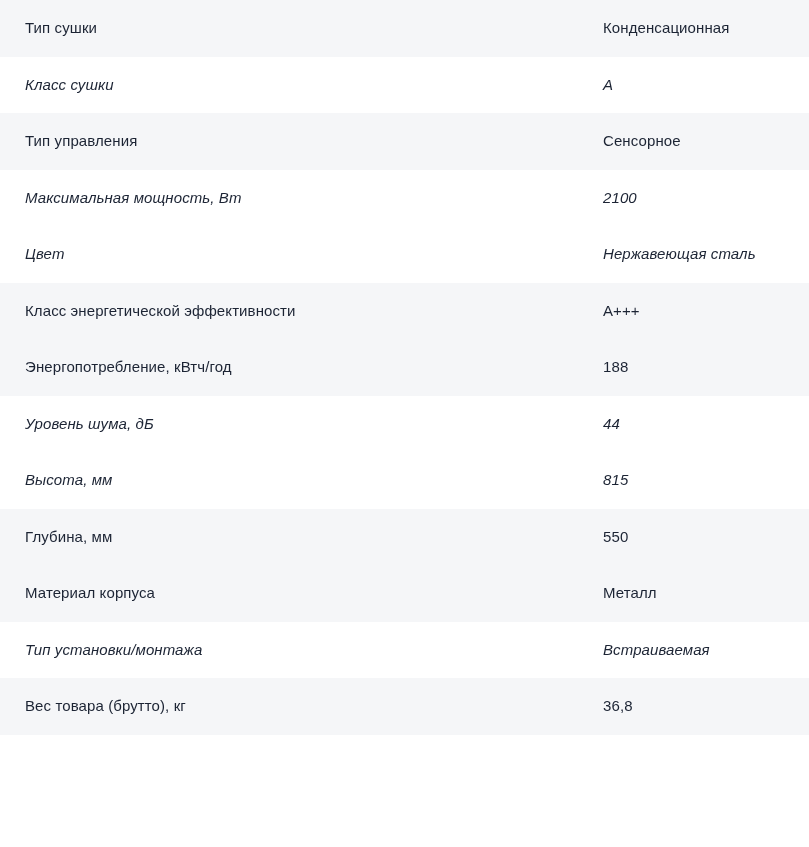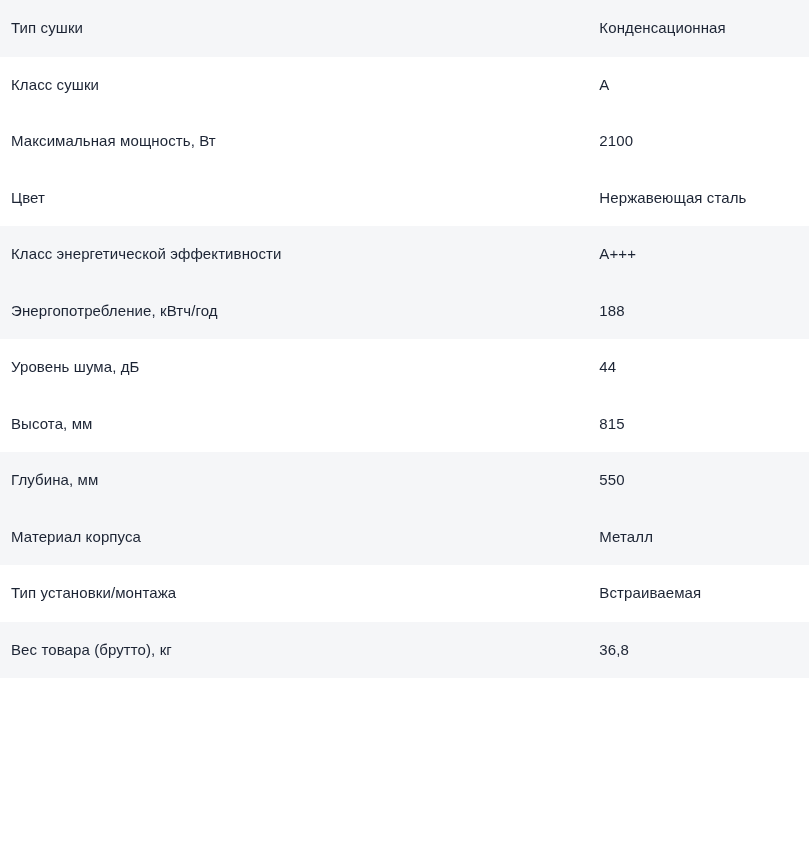--- a/index.html
+++ b/index.html
@@ -20,52 +20,57 @@
     table-layout: fixed;
   }
   .spec-row {
     height: 56.5px;
   }
   .spec-row.odd {
     background: #f5f6f8;
   }
   .spec-row.even {
     background: #ffffff;
+    font-style: italic;
   }
   .spec-cell {
     font-size: 15px;
     font-weight: 400;
     color: #1c2434;
     vertical-align: middle;
     padding: 0;
     line-height: 20px;
     letter-spacing: 0.1px;
   }
   .spec-cell.name {
     width: 578px;
-    padding-left: 11px;
+    padding-left: 25px;
   }
   .spec-cell.value {
     width: 206px;
     padding-left: 0;
     margin-top: 39px;
   }
 </style>
 </head>
 <body>
 
 <table class="spec-table">
   <tbody>
     <tr class="spec-row odd">
       <td class="spec-cell name">Тип сушки</td>
       <td class="spec-cell value">Конденсационная</td>
     </tr>
     <tr class="spec-row even">
       <td class="spec-cell name">Класс сушки</td>
       <td class="spec-cell value">A</td>
+    </tr>
+    <tr class="spec-row odd">
+      <td class="spec-cell name">Тип управления</td>
+      <td class="spec-cell value">Сенсорное</td>
     </tr>
     <tr class="spec-row even">
       <td class="spec-cell name">Максимальная мощность, Вт</td>
       <td class="spec-cell value">2100</td>
     </tr>
     <tr class="spec-row even">
       <td class="spec-cell name">Цвет</td>
       <td class="spec-cell value">Нержавеющая сталь</td>
     </tr>
     <tr class="spec-row odd">

